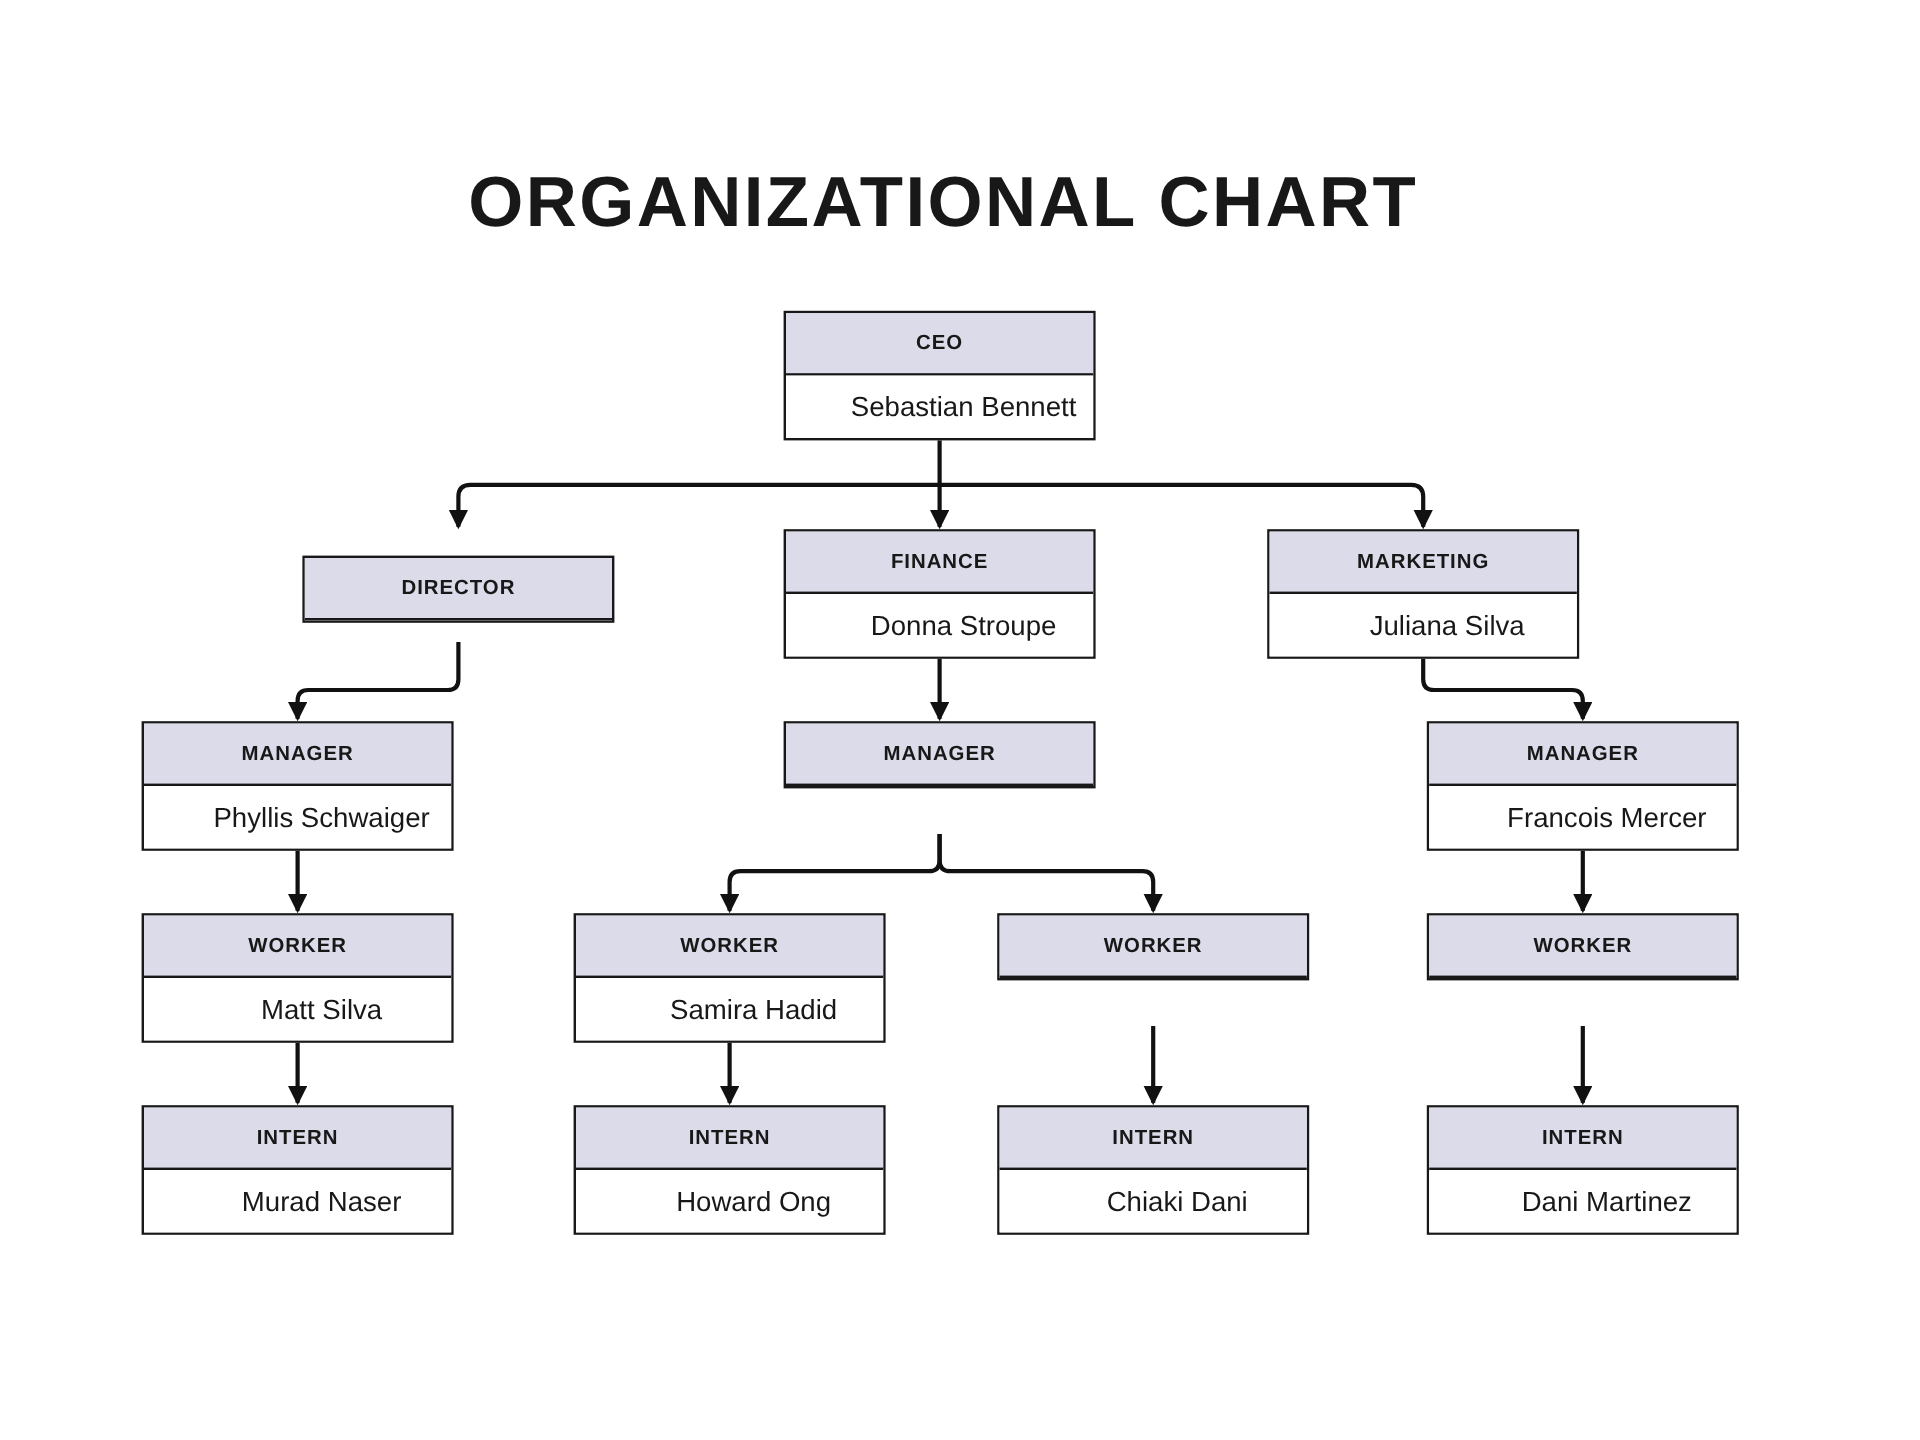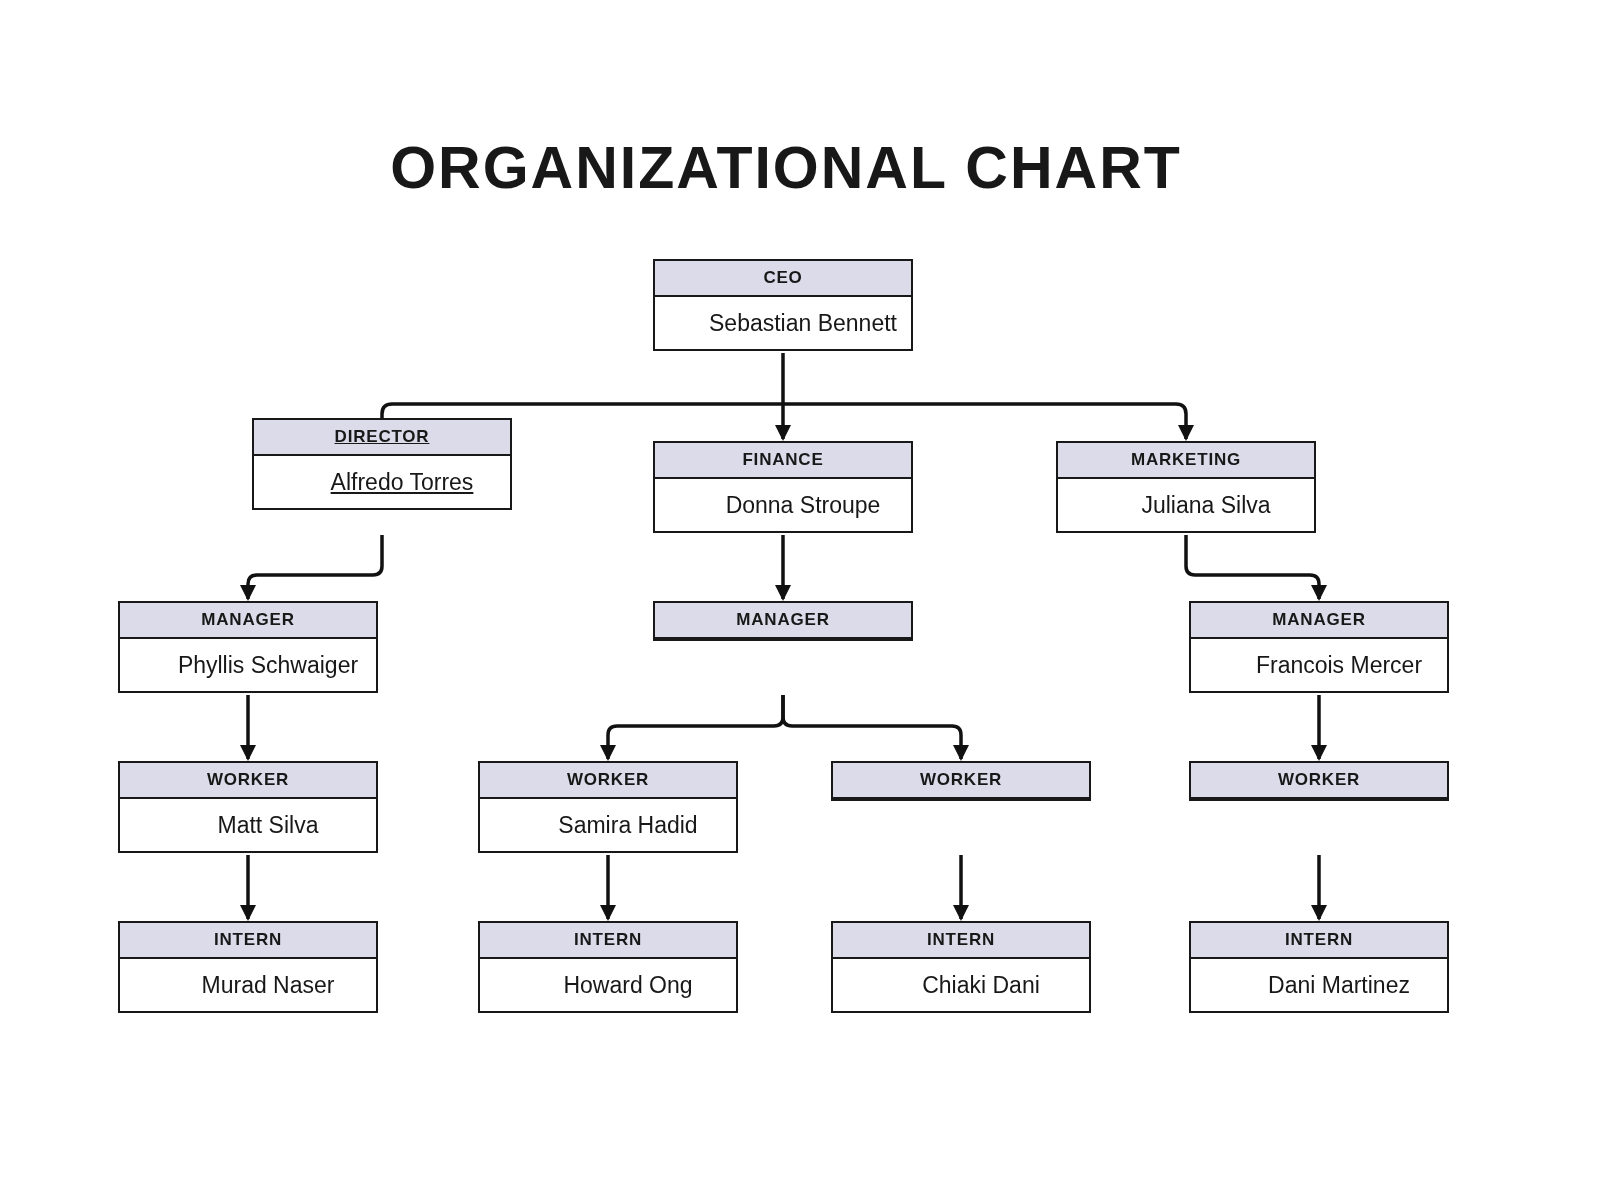--- a/index.html
+++ b/index.html
@@ -46,21 +46,21 @@
     stroke-width: 3.5px;
   }
   .connectors marker path { fill: var(--line); }
   .node {
     position: absolute;
     width: 260px;
     border: 2px solid var(--border);
     background: #ffffff;
   }
   .node .hdr {
-    height: 36px;
+    height: 52px;
     background: var(--header-fill);
     border-bottom: 2px solid var(--border);
     display: flex;
     align-items: center;
     justify-content: center;
     font-size: 17px;
     font-weight: bold;
     letter-spacing: 0.8px;
     color: var(--text);
   }
@@ -69,21 +69,21 @@
     background: #ffffff;
     display: flex;
     align-items: center;
     justify-content: center;
     font-size: 23px;
     color: var(--text);
     padding-left: 40px;
   }
   
   .n-ceo       { left: 653px;  top: 259px; }
-  .n-director  { left: 252px;  top: 418px; text-decoration: underline; }
+  .n-director  { left: 252px;  top: 463px; }
   .n-finance   { left: 653px;  top: 441px; }
   .n-marketing { left: 1056px; top: 441px; }
   .n-manager1  { left: 118px;  top: 601px; }
   .n-manager2  { left: 653px;  top: 601px; }
   .n-manager3  { left: 1189px; top: 601px; }
   .n-worker1   { left: 118px;  top: 761px; }
   .n-worker2   { left: 478px;  top: 761px; }
   .n-worker3   { left: 831px;  top: 761px; }
   .n-worker4   { left: 1189px; top: 761px; }
   .n-intern1   { left: 118px;  top: 921px; }
@@ -124,21 +124,20 @@
     <path class="edge" d="M1319,855 V919" marker-end="url(#arrow)"></path>
   </svg>
 
   <div class="node n-ceo">
     <div class="hdr">CEO</div>
     <div class="bdy">Sebastian Bennett</div>
   </div>
 
   <div class="node n-director">
     <div class="hdr">DIRECTOR</div>
-    <div class="bdy">Alfredo Torres</div>
   </div>
 
   <div class="node n-finance">
     <div class="hdr">FINANCE</div>
     <div class="bdy">Donna Stroupe</div>
   </div>
 
   <div class="node n-marketing">
     <div class="hdr">MARKETING</div>
     <div class="bdy">Juliana Silva</div>

